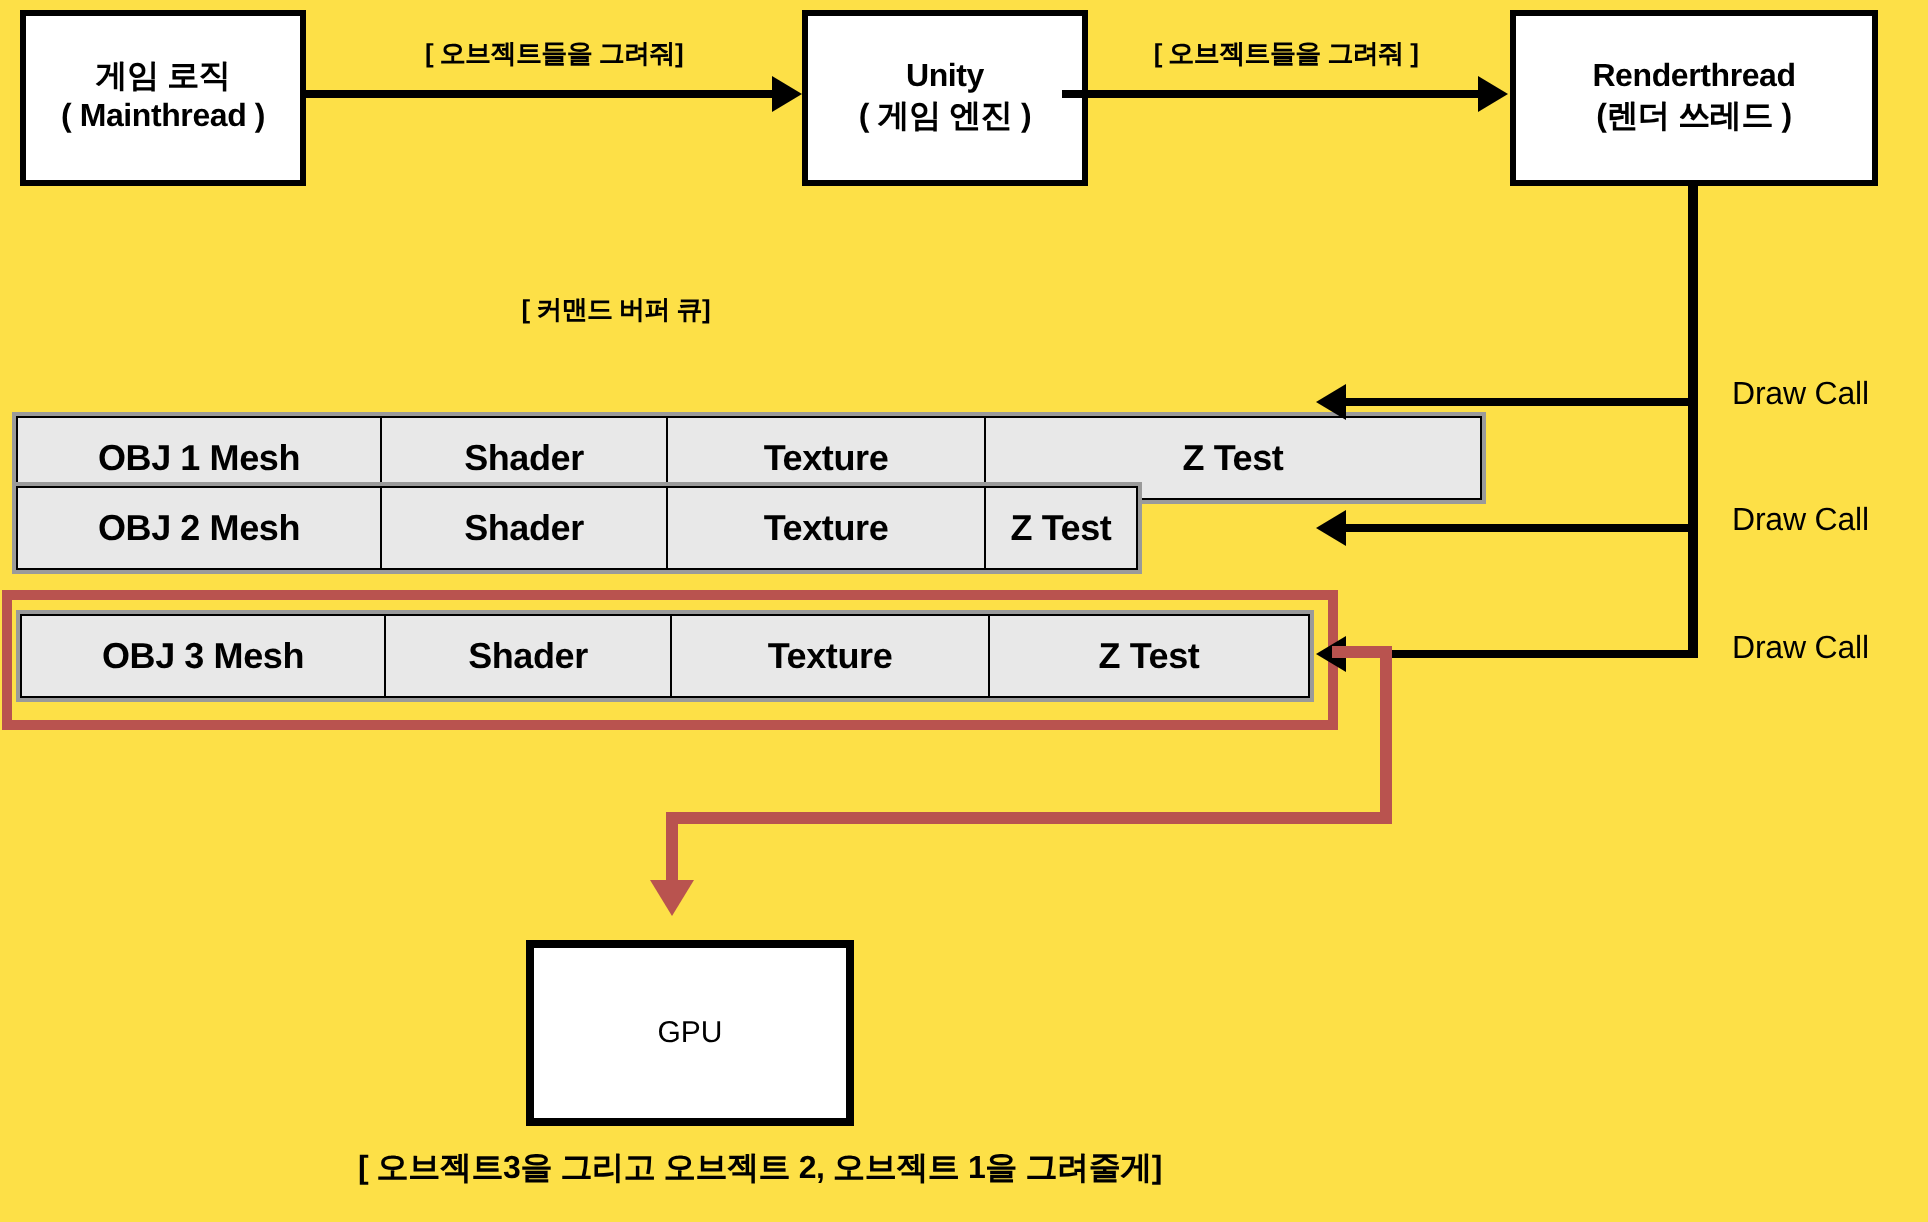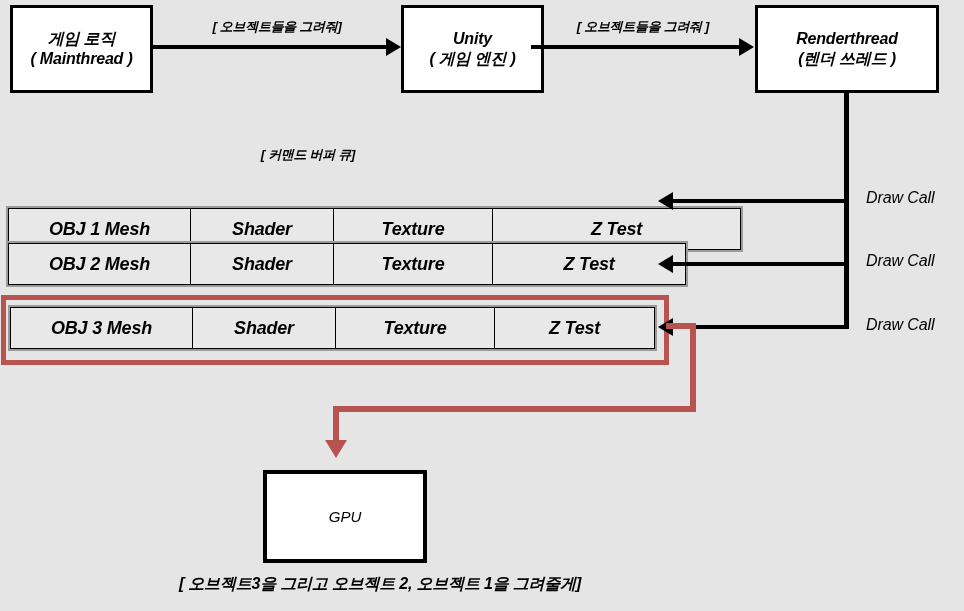--- a/index.html
+++ b/index.html
@@ -9,23 +9,22 @@
     background: #ffffff;
   }
   body {
     font-family: "Liberation Sans", "DejaVu Sans", sans-serif;
     color: #000000;
   }
   #canvas {
     position: relative;
     width: 964px;
     height: 611px;
-    background: #e5e5e5;
+    background: #fde047;
     overflow: hidden;
-    font-style: italic;
   }
 
   
   .abs { position: absolute; box-sizing: border-box; }
 
   
   .proc-box {
     border: 3px solid #000000;
     background: #ffffff;
     display: flex;
@@ -172,21 +171,21 @@
     <div class="cmd-cell" style="width:182px;">OBJ 1 Mesh</div>
     <div class="cmd-cell" style="width:143px;">Shader</div>
     <div class="cmd-cell" style="width:159px;">Texture</div>
     <div class="cmd-cell" style="flex:1;">Z Test</div>
   </div>
 
   <div class="abs hline-black" style="left:673px; top:199px; width:172px;"></div>
   <div class="abs arrow-left" style="left:658px; top:192px;"></div>
   <div class="abs drawcall-label" style="left:866px; top:189px;">Draw Call</div>
 
-  <div class="abs cmd-row" style="left:8px; top:243px; width:678px; height:42px;">
+  <div class="abs cmd-row" style="left:8px; top:243px; width:561px; height:42px;">
     <div class="cmd-cell" style="width:182px;">OBJ 2 Mesh</div>
     <div class="cmd-cell" style="width:143px;">Shader</div>
     <div class="cmd-cell" style="width:159px;">Texture</div>
     <div class="cmd-cell" style="flex:1;">Z Test</div>
   </div>
 
   <div class="abs hline-black" style="left:673px; top:262px; width:172px;"></div>
   <div class="abs arrow-left" style="left:658px; top:255px;"></div>
   <div class="abs drawcall-label" style="left:866px; top:252px;">Draw Call</div>
 

